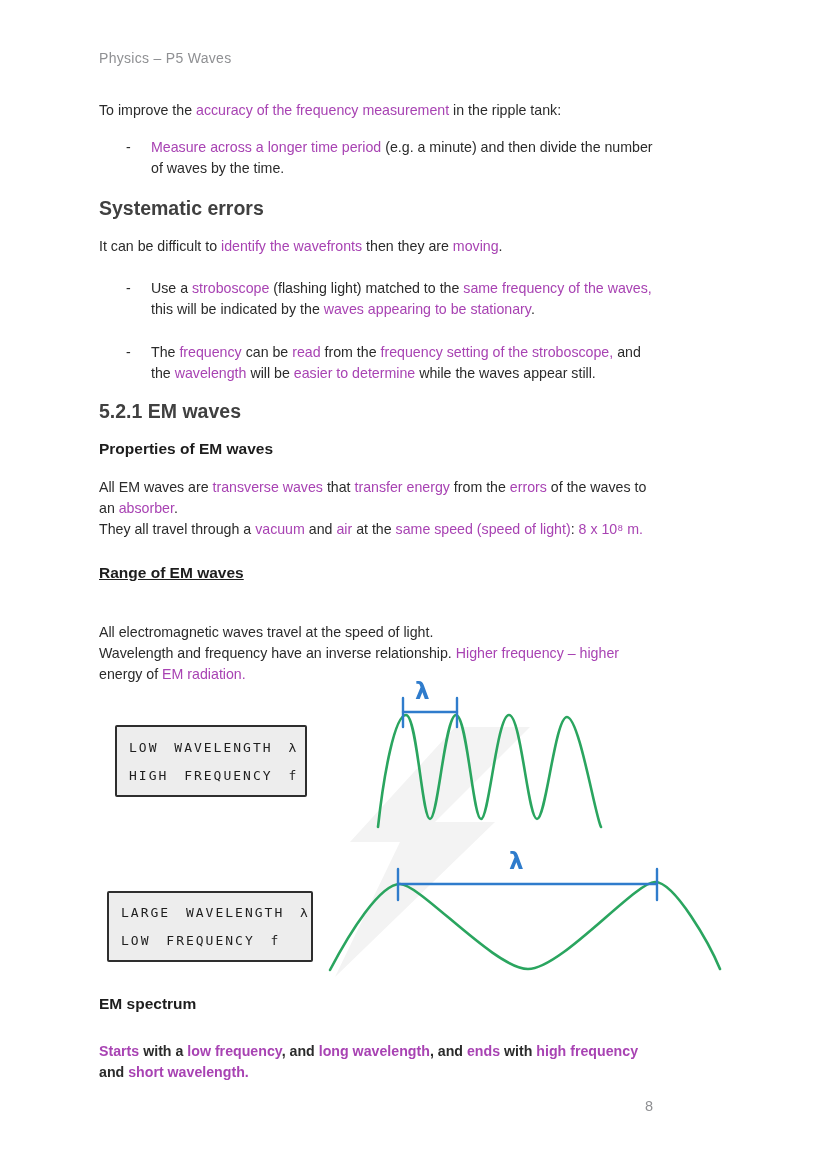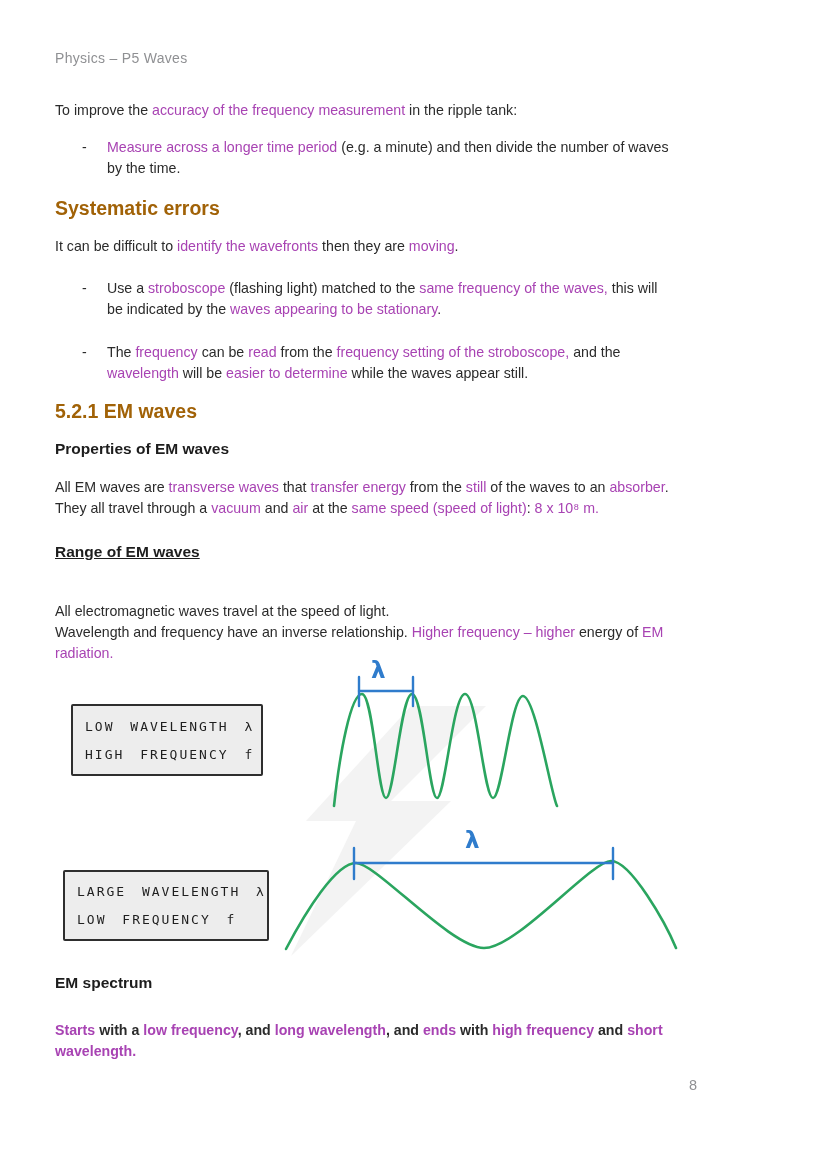--- a/index.html
+++ b/index.html
@@ -10,21 +10,21 @@
     --marker-blue:#2f7ccc;
   }
   *{margin:0;padding:0;box-sizing:border-box;}
   html,body{background:#ffffff;}
   .page{
     position:relative;
     width:752px;height:1171px;
     background:#ffffff;
     font-family:"Liberation Sans",sans-serif;
     color:var(--ink);
-    padding:0 55px;
+    padding:0 99px;
     overflow:hidden;
   }
   .doc-header{
     margin-top:51px;
     font-size:14px;line-height:15px;
     color:var(--muted);
     letter-spacing:.3px;
   }
   p.body{font-size:14.2px;line-height:21px;color:var(--ink);}
   .hl{color:var(--accent);}
@@ -33,21 +33,21 @@
   .bullet .dash{
     width:25px;flex:0 0 25px;margin-left:27px;
     font-size:14.2px;line-height:21px;color:var(--ink);
   }
   .bullet .btxt{max-width:570px;}
   .b-intro{margin-top:16px;}
   .b-sys1{margin-top:21px;}
   .b-sys2{margin-top:22px;}
   h2.sect{
     margin-top:18px;
-    font-size:19.5px;line-height:22px;font-weight:bold;color:#a16207;
+    font-size:19.5px;line-height:22px;font-weight:bold;color:#404040;
   }
   h2.sect.em{margin-top:16px;}
   .p-sys{margin-top:17px;}
   h3.subhead{
     margin-top:18px;
     font-size:15.5px;line-height:18px;font-weight:bold;color:#1d1d1d;
     text-align:left;
   }
   h3.subhead.range{margin-top:24px;text-decoration:underline;}
   h3.subhead.caption{margin-top:0;}
@@ -117,21 +117,21 @@
   <div class="bullet b-sys2">
     <span class="dash">-</span>
     <p class="body btxt"><span>The </span><span class="hl">frequency</span><span> can be </span><span class="hl">read</span><span> from the </span><span class="hl">frequency setting of the stroboscope,</span><span> and the </span><span class="hl">wavelength</span><span> will be </span><span class="hl">easier to determine</span><span> while the waves appear still.</span></p>
   </div>
 
   <h2 class="sect em">5.2.1 EM waves</h2>
 
   <h3 class="subhead">Properties of EM waves</h3>
 
   <div class="p-props">
-    <p class="body"><span>All EM waves are </span><span class="hl">transverse waves</span><span> that </span><span class="hl">transfer energy</span><span> from the </span><span class="hl">still</span><span> of the waves to an </span><span class="hl">absorber</span><span>.</span></p>
+    <p class="body"><span>All EM waves are </span><span class="hl">transverse waves</span><span> that </span><span class="hl">transfer energy</span><span> from the </span><span class="hl">errors</span><span> of the waves to an </span><span class="hl">absorber</span><span>.</span></p>
     <p class="body"><span>They all travel through a </span><span class="hl">vacuum</span><span> and </span><span class="hl">air</span><span> at the </span><span class="hl">same speed (speed of light)</span><span>: </span><span class="hl">8 x 10⁸ m.</span></p>
   </div>
 
   <h3 class="subhead range">Range of EM waves</h3>
 
   <div class="p-range">
     <p class="body"><span>All electromagnetic waves travel at the speed of light.</span></p>
     <p class="body"><span>Wavelength and frequency have an inverse relationship. </span><span class="hl">Higher frequency – higher</span><span> energy of </span><span class="hl">EM radiation.</span></p>
   </div>
 

